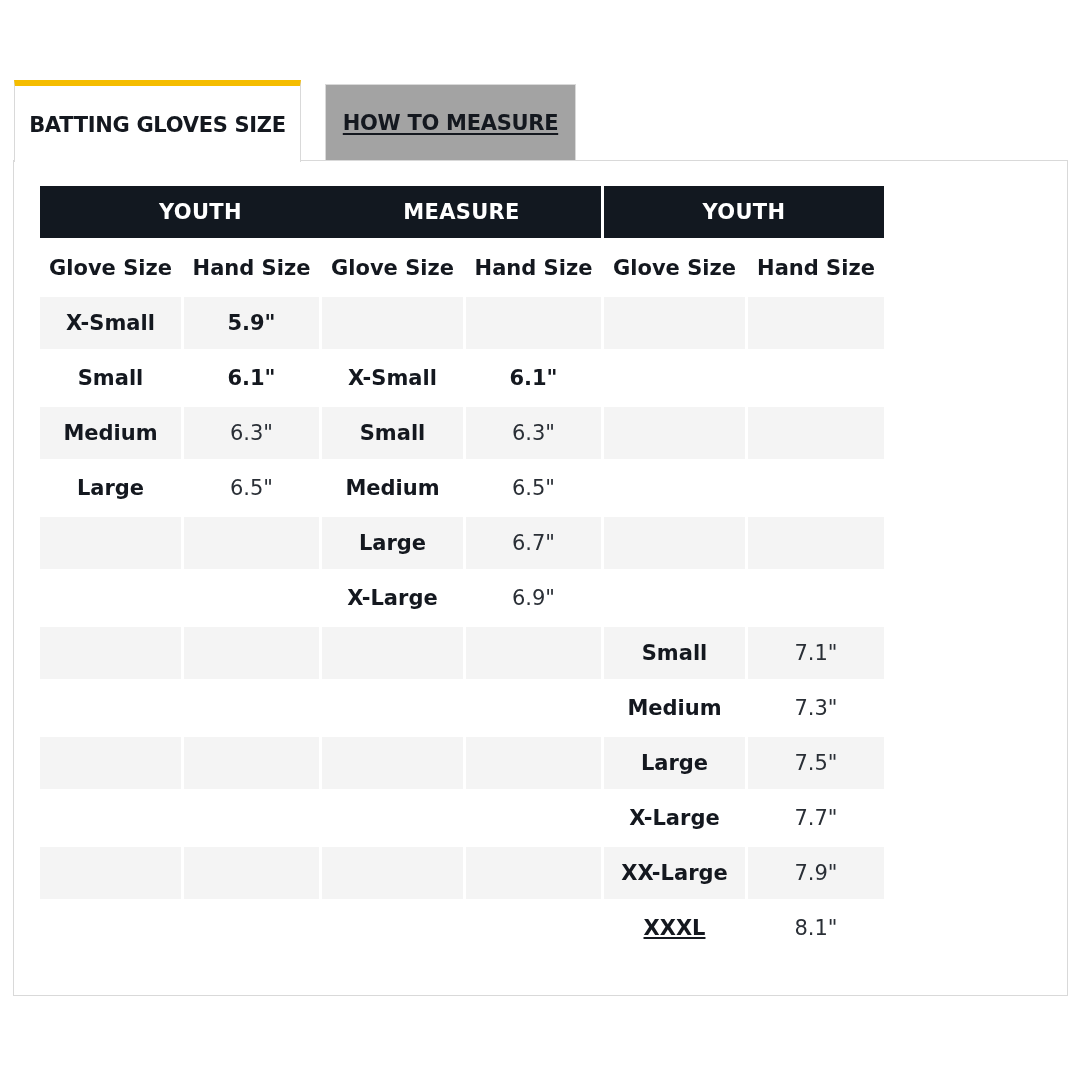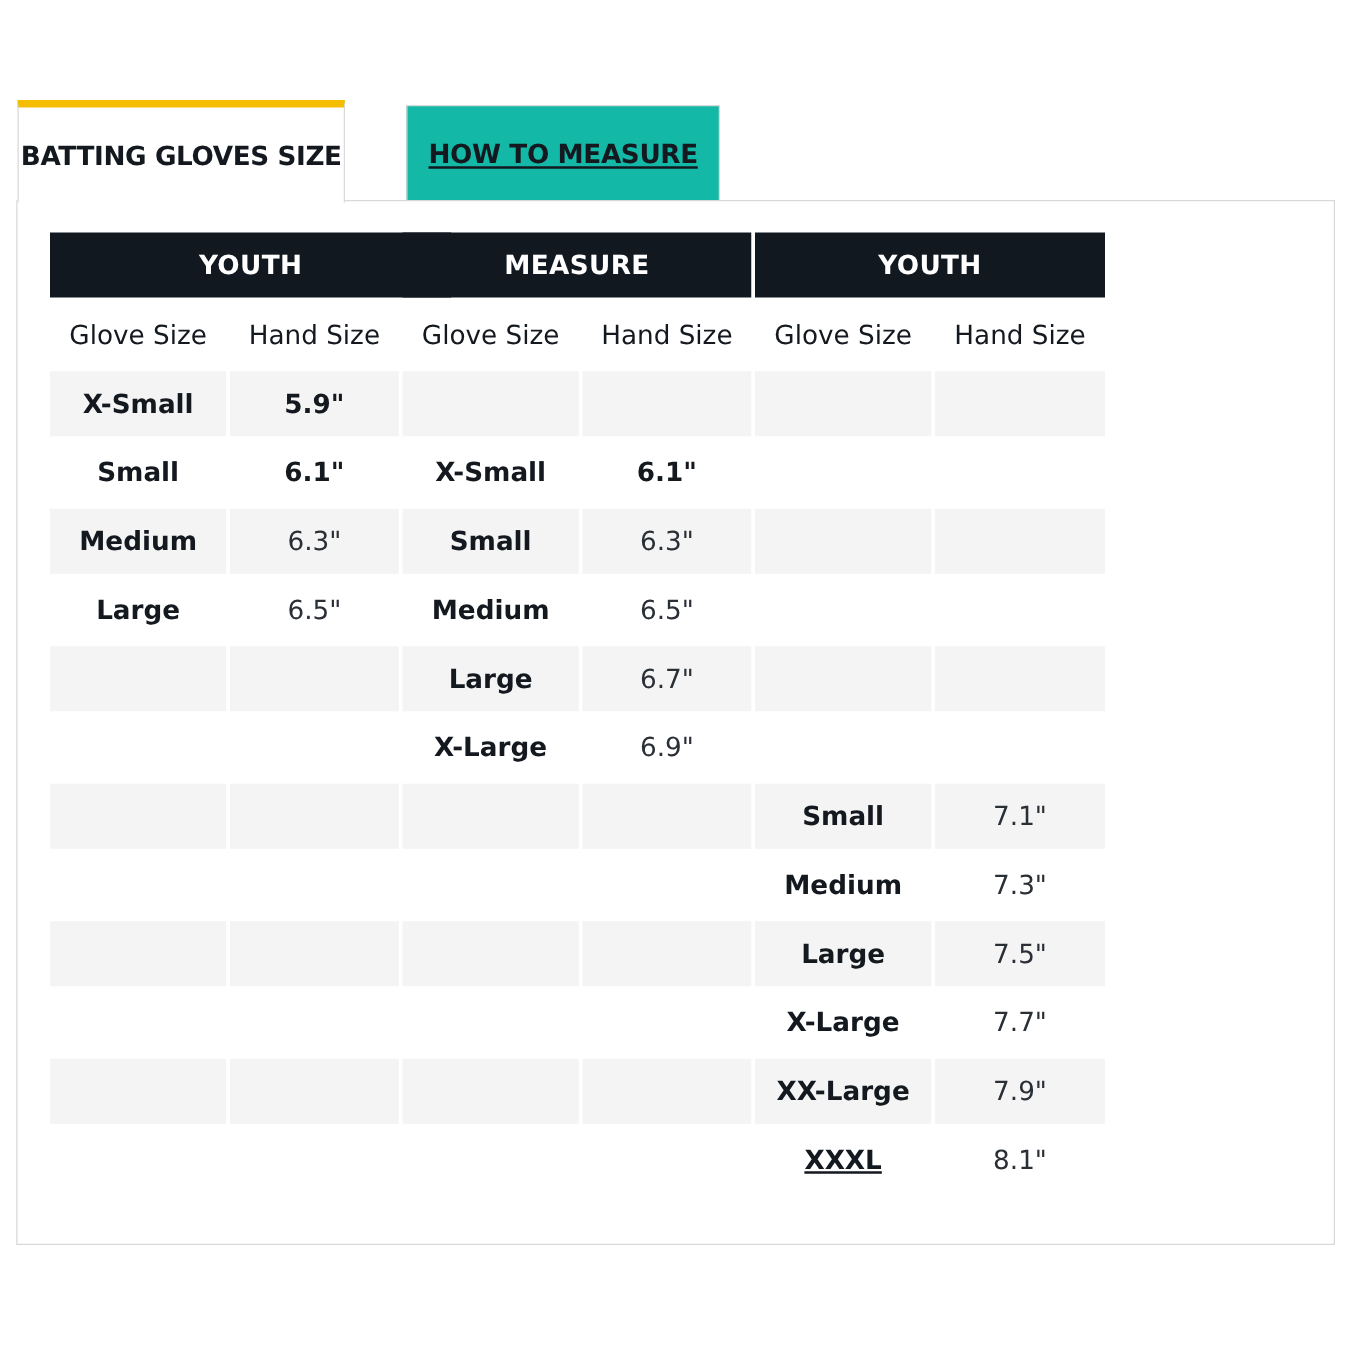--- a/index.html
+++ b/index.html
@@ -1,25 +1,25 @@
 <!DOCTYPE html>
 <html><head>
 <meta charset="utf-8">
 <style>
   html, body { margin:0; padding:0; background:#fff; }
   body { width:1080px; height:1080px; position:relative; font-family:"DejaVu Sans", sans-serif; color:#14181f; overflow:hidden; }
   .tab { position:absolute; box-sizing:border-box; display:flex; align-items:center; justify-content:center; font-weight:bold; font-size:21px; letter-spacing:-0.3px; cursor:pointer; }
-  .tab-active { left:14px; top:80px; width:262px; height:82px; background:#fff; border-left:1px solid #d9d9d9; border-right:1px solid #d9d9d9; border-top:6px solid #f5bd00; z-index:2; padding-top:2px; }
-  .tab-inactive { left:325px; top:84px; width:251px; height:76px; background:#14b8a6; border:1px solid #d9d9d9; border-bottom:none;justify-content:center; }
+  .tab-active { left:14px; top:80px; width:287px; height:82px; background:#fff; border-left:1px solid #d9d9d9; border-right:1px solid #d9d9d9; border-top:6px solid #f5bd00; z-index:2; padding-top:2px; }
+  .tab-inactive { left:325px; top:84px; width:251px; height:76px; background:#a3a3a3; border:1px solid #d9d9d9; border-bottom:none;justify-content:center; }
   .tab-inactive span { text-decoration:underline; text-underline-offset:3px; }
   .panel { position:absolute; left:13px; top:160px; width:1055px; height:836px; box-sizing:border-box; border:1px solid #d9d9d9; background:#fff; z-index:1; }
   .grid { position:absolute; left:40px; top:186px; z-index:3; }
   .hdr { position:absolute; top:0; height:52px; background:#121820; color:#fff; font-weight:bold; font-size:21px; display:flex; align-items:center; justify-content:center; letter-spacing:0.3px; }
   .cell { position:absolute; height:52px; display:flex; align-items:center; justify-content:center; font-size:21px; }
-  .cell.sub { font-weight:normal; font-size:21px; }
+  .cell.sub { font-weight:bold; font-size:21px; }
   .cell.striped { background:#f4f4f4; }
   .cell.b { font-weight:bold; }
   .cell.n { font-weight:normal; color:#2a2f36; }
 </style>
 </head>
 <body>
 
 <div class="tab tab-active">
   <span>BATTING GLOVES SIZE</span>
 </div>

